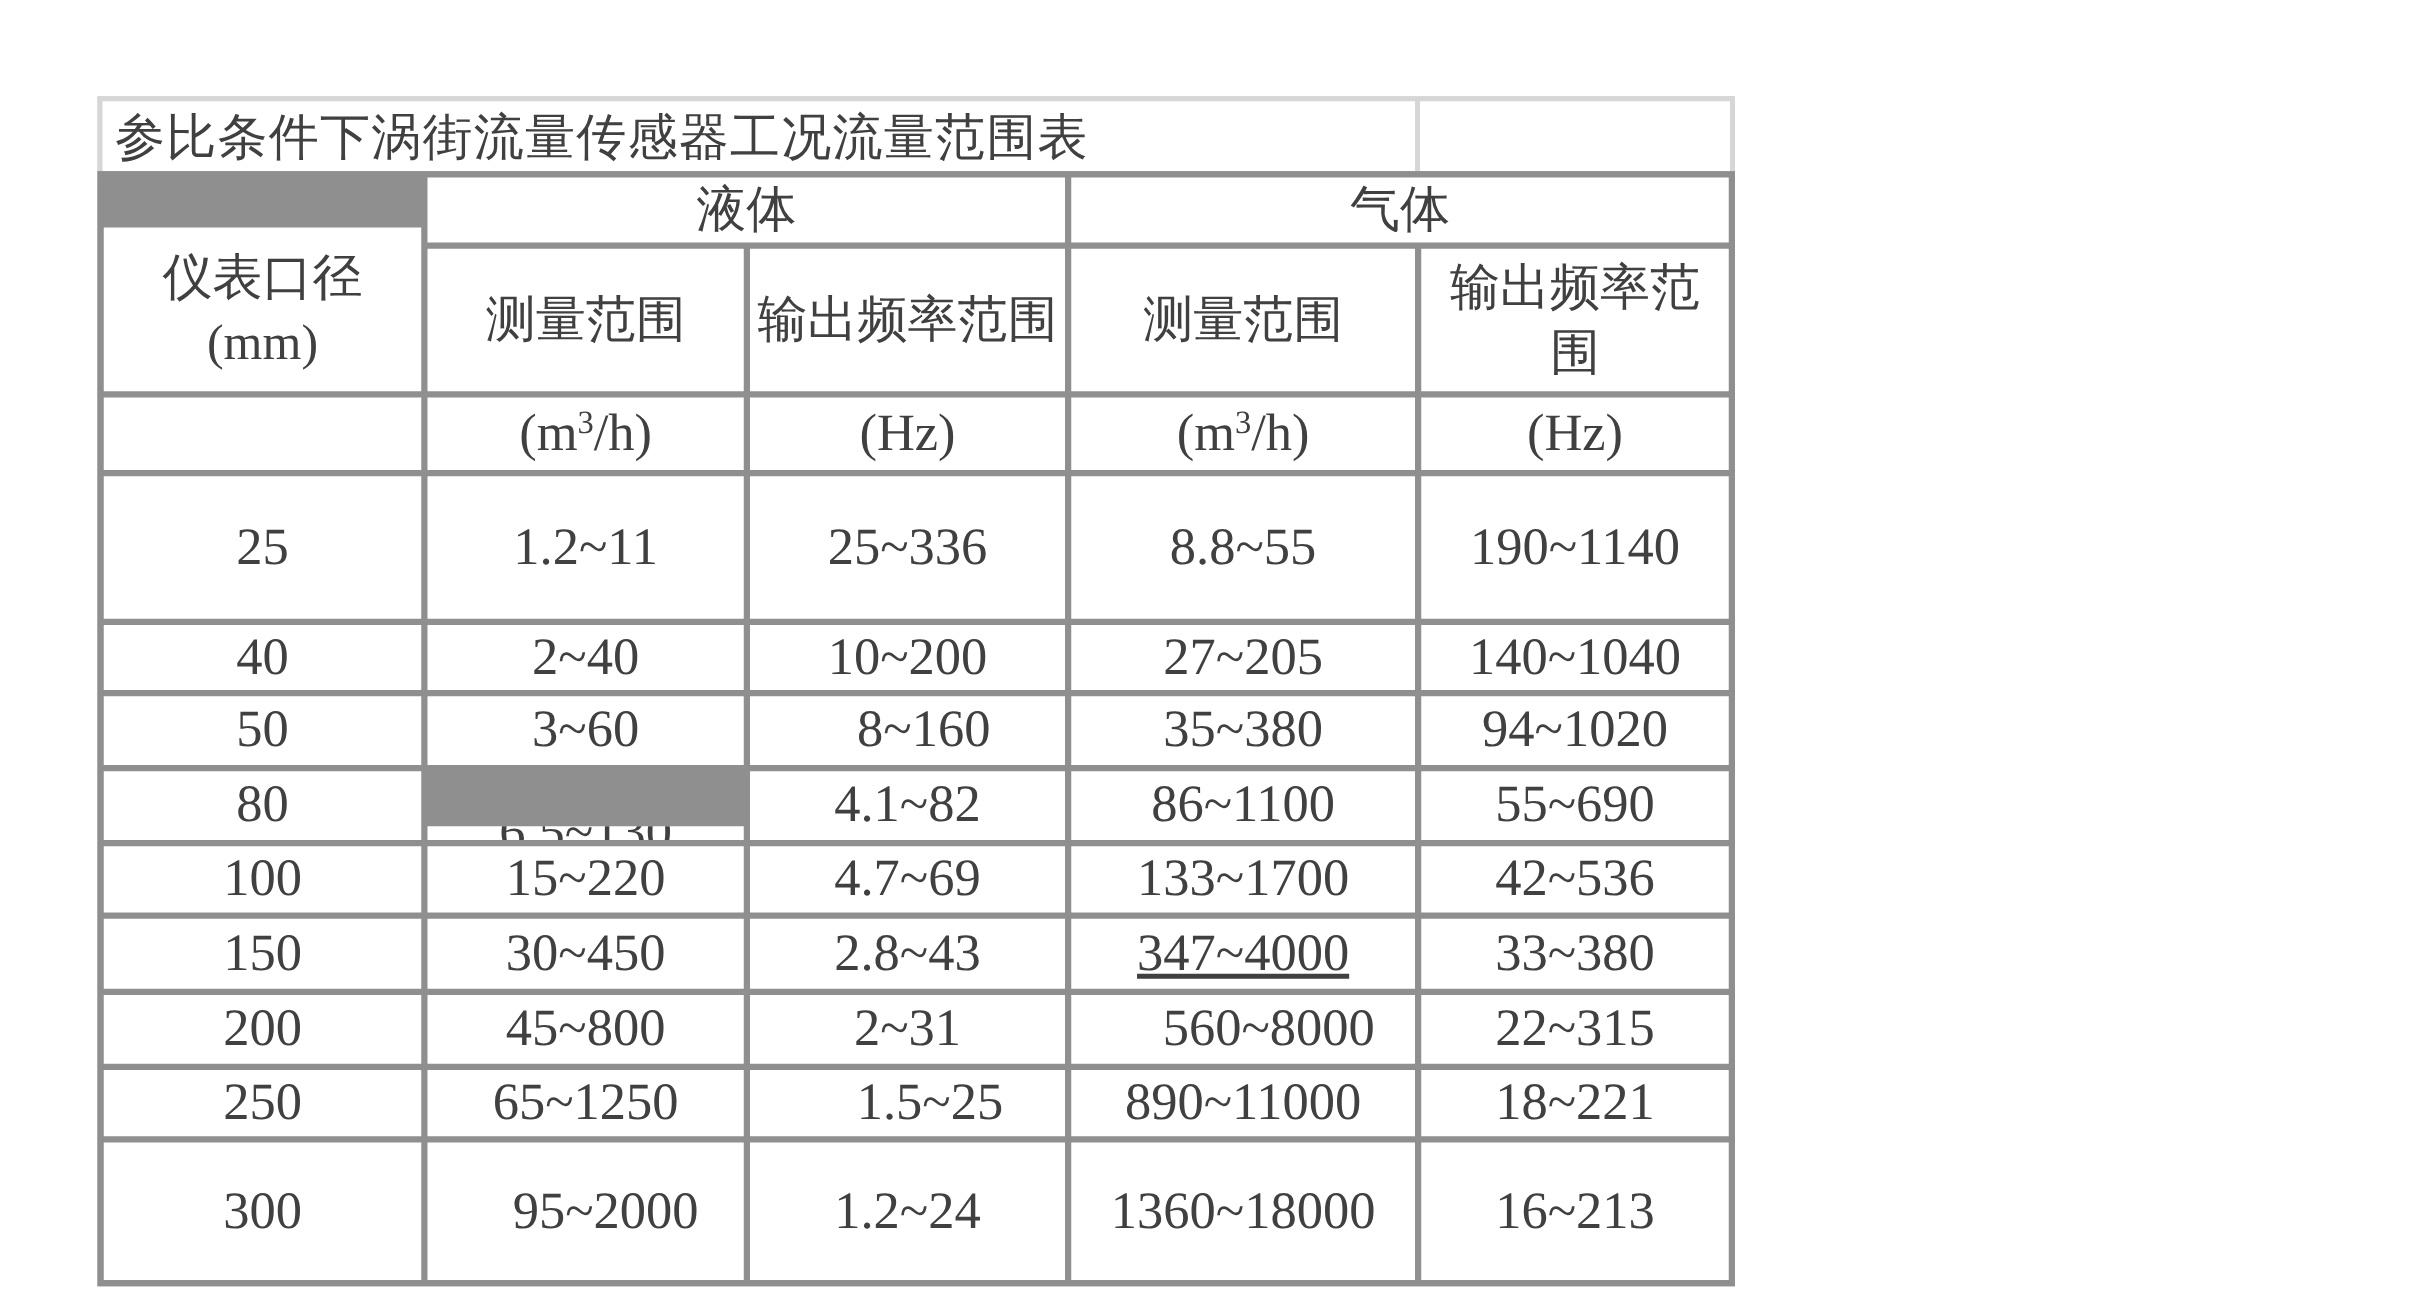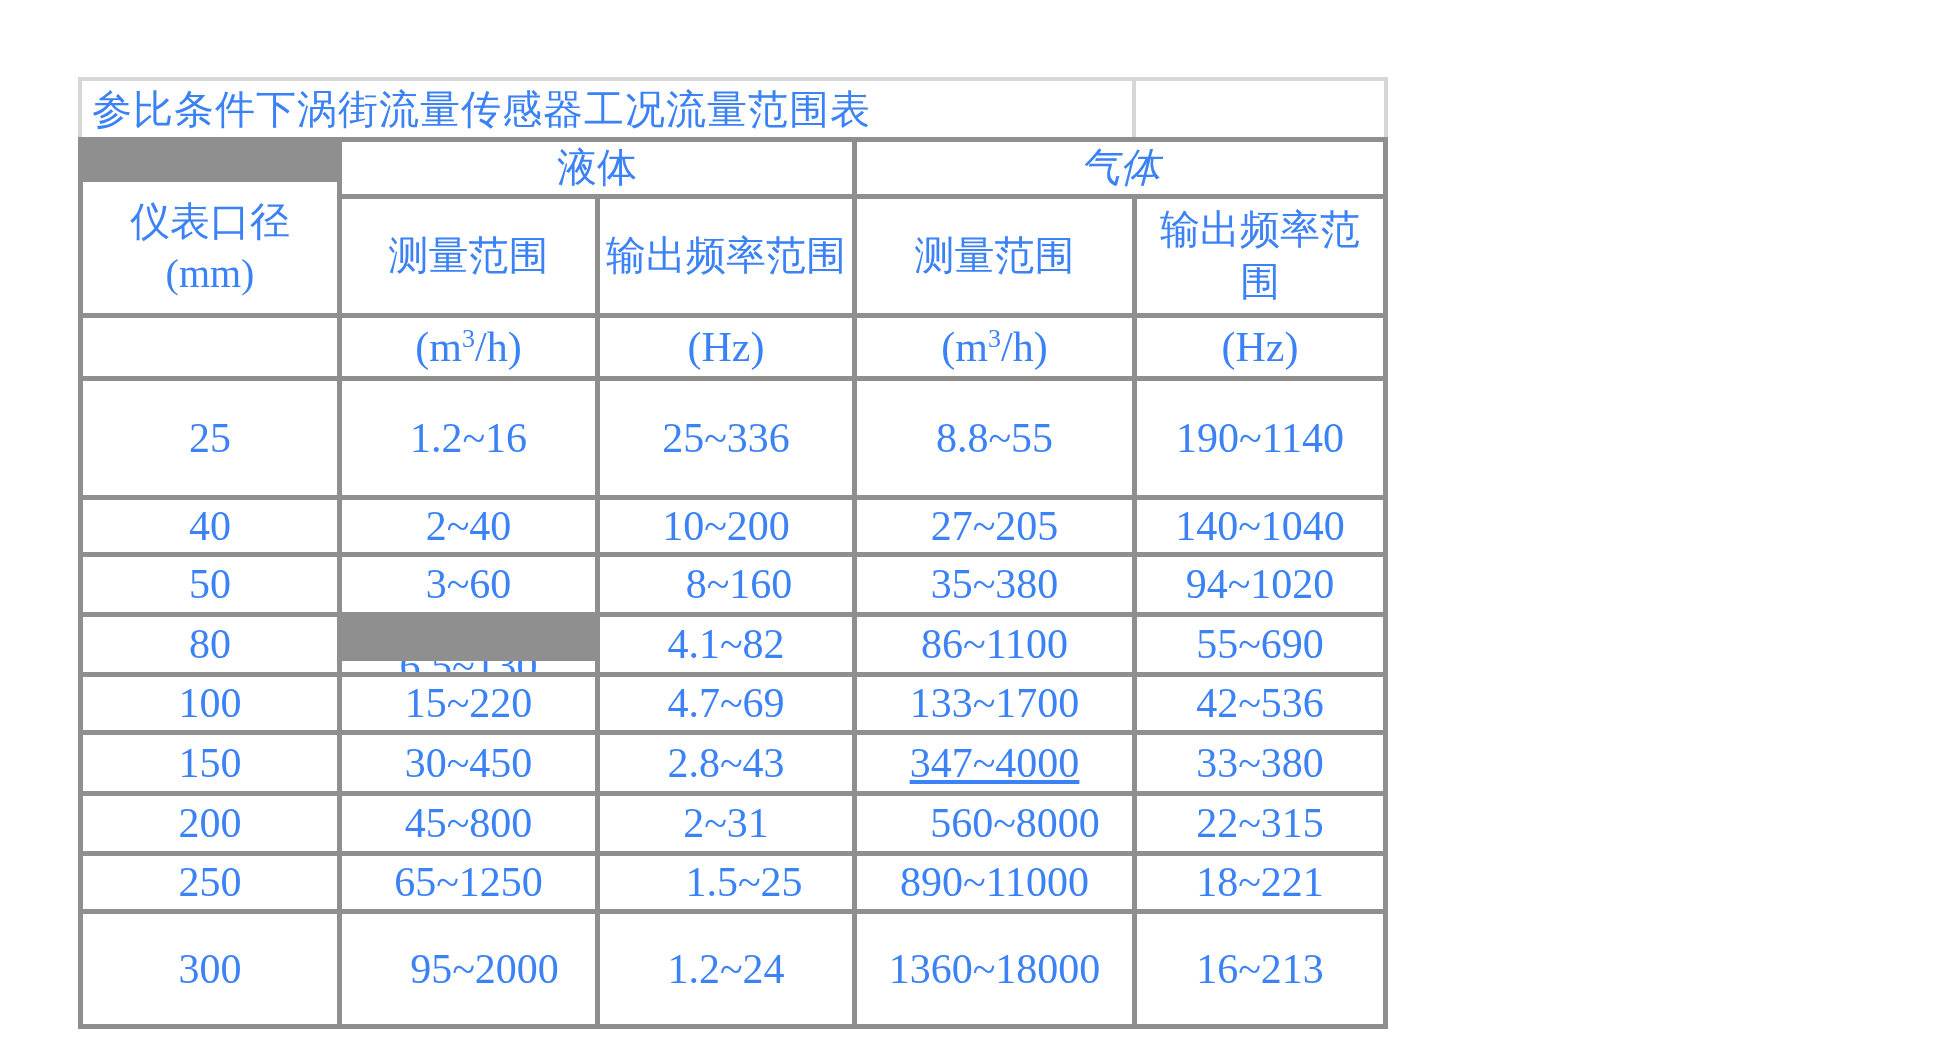--- a/index.html
+++ b/index.html
@@ -1,18 +1,18 @@
 <!DOCTYPE html>
 <html><head>
 <meta charset="utf-8">
 <style>
   html,body{margin:0;padding:0;background:#ffffff;}
   .page{
     position:relative;width:1936px;height:1052px;background:#ffffff;overflow:hidden;
-    font-family:"Liberation Serif","DejaVu Serif","DejaVu Sans",serif;color:#3b82f6;
+    font-family:"Liberation Serif","DejaVu Serif","DejaVu Sans",serif;color:#404040;
   }
   
   .title-band{
     position:absolute;left:78px;top:77px;width:1310px;height:60px;
     box-sizing:border-box;background:#d6d6d6;border:4px solid #d6d6d6;border-bottom:none;
     display:grid;grid-template-columns:1050px 248px;grid-column-gap:4px;
   }
   .title-band .cell{background:#ffffff;display:flex;align-items:center;overflow:hidden;}
   .title-cell{font-size:40px;padding-left:10px;letter-spacing:1px;white-space:nowrap;}
   
@@ -28,21 +28,21 @@
     background:#ffffff;display:flex;flex-direction:column;align-items:center;justify-content:center;
     text-align:center;overflow:hidden;line-height:1.3;
   }
   .zh{font-size:40px;}
   .num{font-size:42px;white-space:nowrap;}
   .unit{font-size:42px;white-space:nowrap;}
   .unit sup{font-size:26px;line-height:0;vertical-align:14px;}
   .wrapcell{padding:0 6px;}
   .c-diameter{grid-column:1;grid-row:1 / 3;margin-top:40px;}
   .c-liquid{grid-column:2 / 4;grid-row:1;}
-  .c-gas{grid-column:4 / 6;grid-row:1;font-style:italic;}
+  .c-gas{grid-column:4 / 6;grid-row:1;}
   .c-lm{grid-column:2;grid-row:2;}
   .c-lf{grid-column:3;grid-row:2;}
   .c-gm{grid-column:4;grid-row:2;}
   .c-gf{grid-column:5;grid-row:2;}
   .u1{grid-column:1;grid-row:3;}
   .u2{grid-column:2;grid-row:3;}
   .u3{grid-column:3;grid-row:3;}
   .u4{grid-column:4;grid-row:3;}
   .u5{grid-column:5;grid-row:3;}
 </style>
@@ -73,21 +73,21 @@
     <div class="cell u2 unit">
       <span><span>(m</span><sup>3</sup><span>/h)</span></span>
     </div>
     <div class="cell u3 unit">(Hz)</div>
     <div class="cell u4 unit">
       <span><span>(m</span><sup>3</sup><span>/h)</span></span>
     </div>
     <div class="cell u5 unit">(Hz)</div>
 
   <div class="cell num" style="grid-area: 4 / 1;">25</div>
-      <div class="cell num" style="grid-area: 4 / 2;">1.2~16</div>
+      <div class="cell num" style="grid-area: 4 / 2;">1.2~11</div>
       <div class="cell num" style="grid-area: 4 / 3;">25~336</div>
       <div class="cell num" style="grid-area: 4 / 4;">8.8~55</div>
       <div class="cell num" style="grid-area: 4 / 5;">190~1140</div>
       <div class="cell num" style="grid-area: 5 / 1;">40</div>
       <div class="cell num" style="grid-area: 5 / 2;">2~40</div>
       <div class="cell num" style="grid-area: 5 / 3;">10~200</div>
       <div class="cell num" style="grid-area: 5 / 4;">27~205</div>
       <div class="cell num" style="grid-area: 5 / 5;">140~1040</div>
       <div class="cell num" style="grid-area: 6 / 1;">50</div>
       <div class="cell num" style="grid-area: 6 / 2;">3~60</div>

